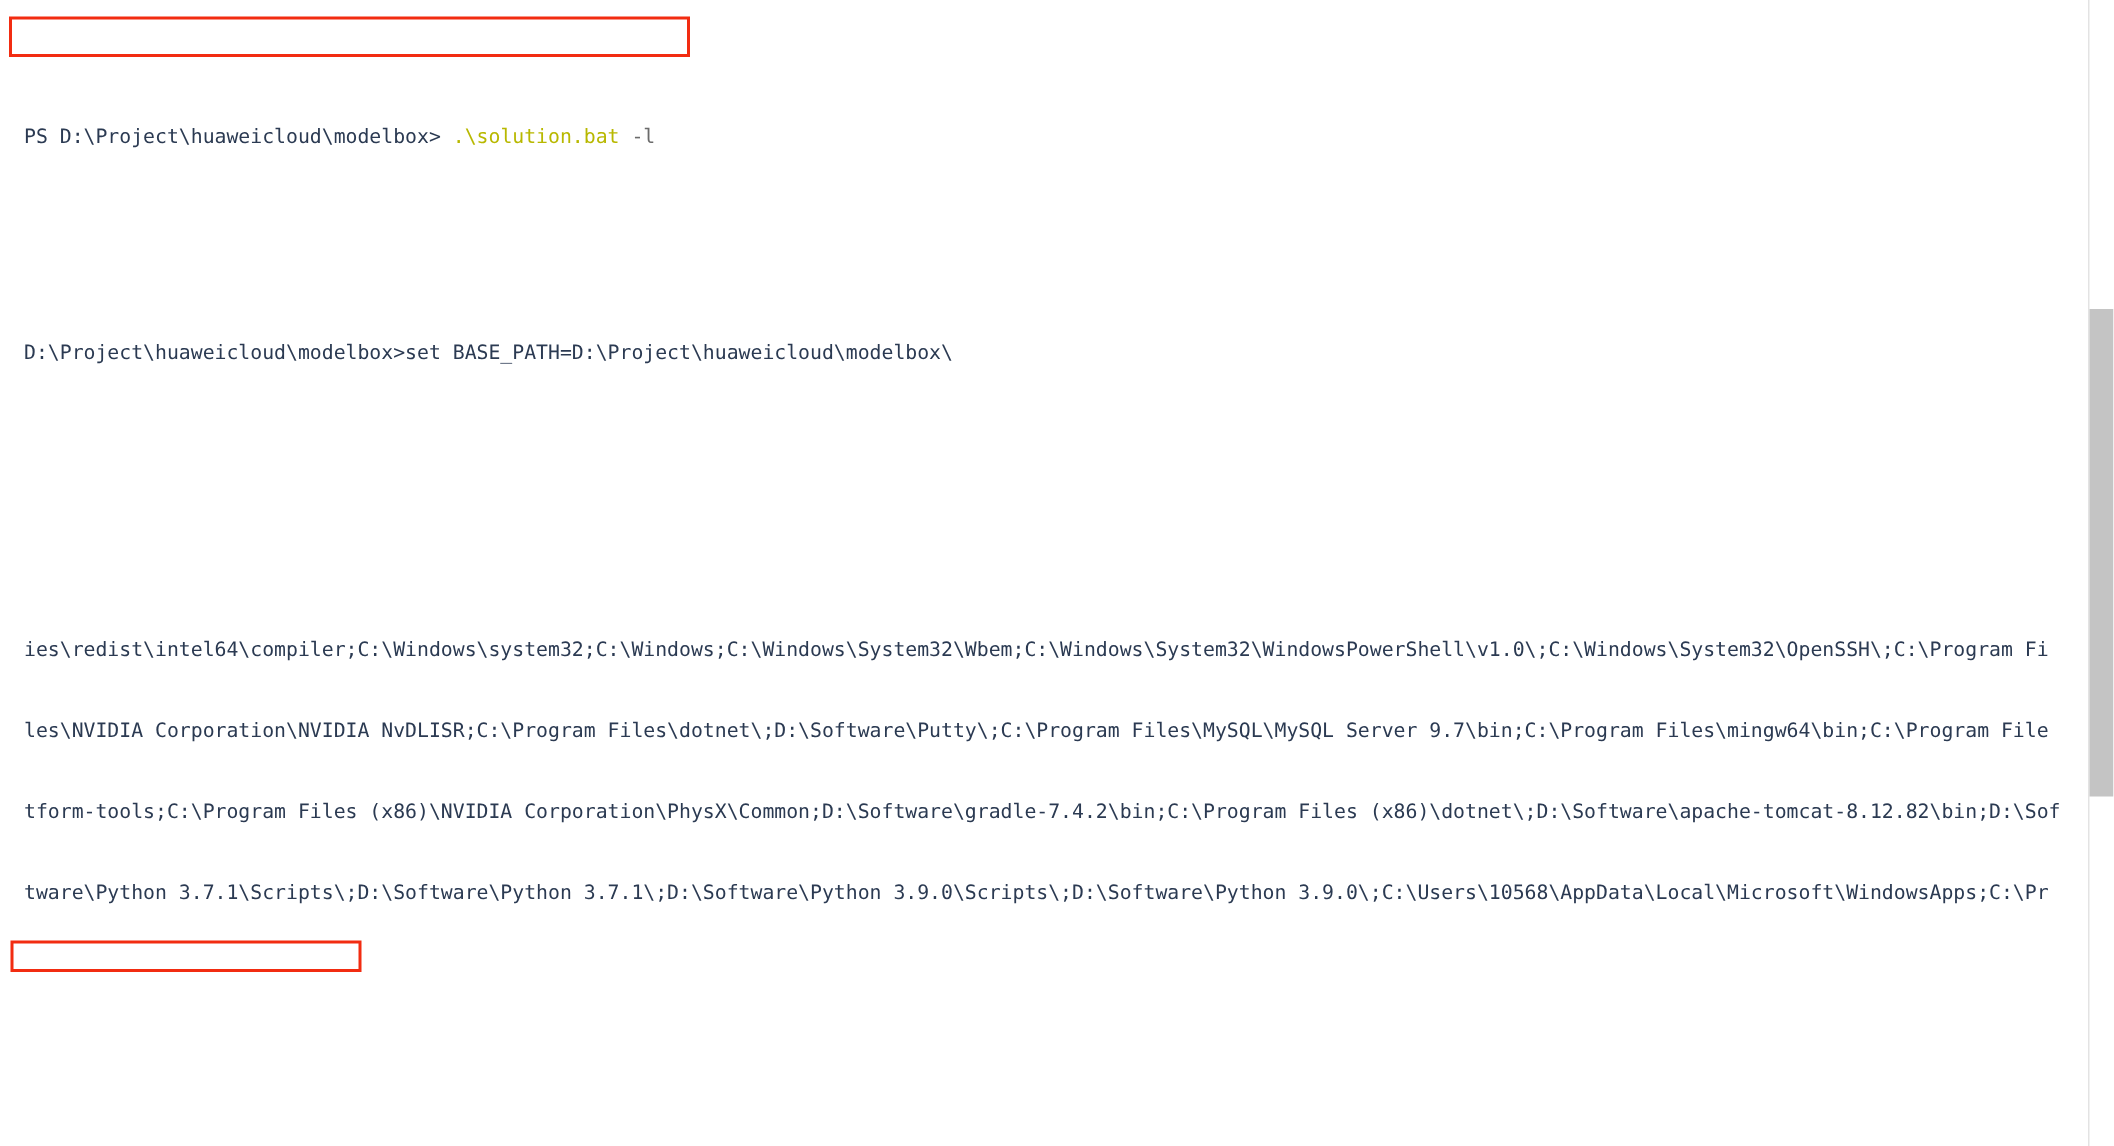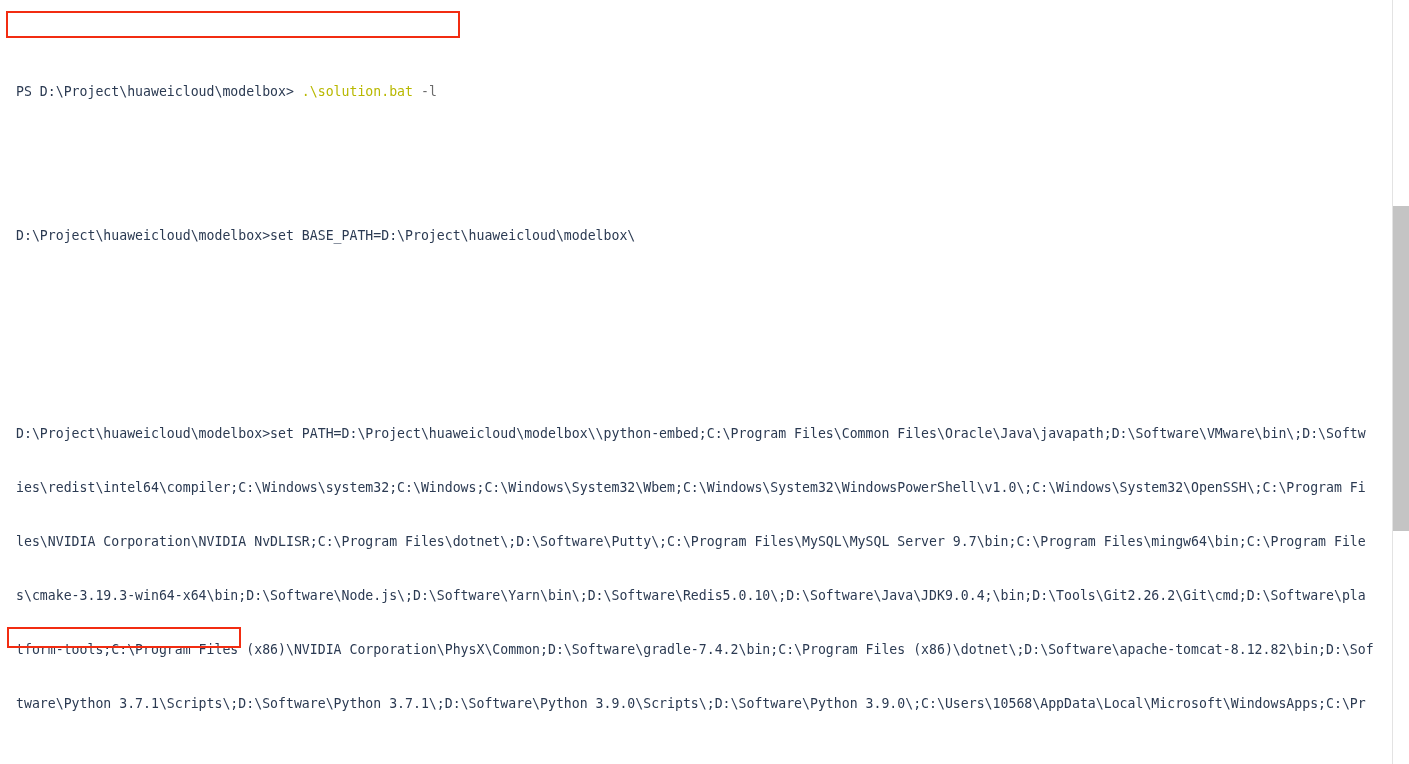--- a/index.html
+++ b/index.html
@@ -104,24 +104,22 @@
     <div class="line"><span class="ps-prompt">PS D:\Project\huaweicloud\modelbox&gt; </span><span class="cmd-accent">.\solution.bat</span><span> </span><span class="cmd-arg">-l</span></div>
 
     <div class="blank"></div>
 
     <div class="line">D:\Project\huaweicloud\modelbox&gt;set BASE_PATH=D:\Project\huaweicloud\modelbox\</div>
 
     <div class="blank"></div>
 
     
     <div>
-      <div class="line">D:\Project\huaweicloud\modelbox&gt;set PATH=D:\Project\huaweicloud\modelbox\\python-embed;C:\Program Files\Common Files\Oracle\Java\javapath;D:\Software\VMware\bin\;D:\Softw</div>
       <div class="line">ies\redist\intel64\compiler;C:\Windows\system32;C:\Windows;C:\Windows\System32\Wbem;C:\Windows\System32\WindowsPowerShell\v1.0\;C:\Windows\System32\OpenSSH\;C:\Program Fi</div>
       <div class="line">les\NVIDIA Corporation\NVIDIA NvDLISR;C:\Program Files\dotnet\;D:\Software\Putty\;C:\Program Files\MySQL\MySQL Server 9.7\bin;C:\Program Files\mingw64\bin;C:\Program File</div>
-      <div class="line">s\cmake-3.19.3-win64-x64\bin;D:\Software\Node.js\;D:\Software\Yarn\bin\;D:\Software\Redis5.0.10\;D:\Software\Java\JDK9.0.4;\bin;D:\Tools\Git2.26.2\Git\cmd;D:\Software\pla</div>
       <div class="line">tform-tools;C:\Program Files (x86)\NVIDIA Corporation\PhysX\Common;D:\Software\gradle-7.4.2\bin;C:\Program Files (x86)\dotnet\;D:\Software\apache-tomcat-8.12.82\bin;D:\Sof</div>
       <div class="line">tware\Python 3.7.1\Scripts\;D:\Software\Python 3.7.1\;D:\Software\Python 3.9.0\Scripts\;D:\Software\Python 3.9.0\;C:\Users\10568\AppData\Local\Microsoft\WindowsApps;C:\Pr</div>
       
       
       
       
     </div>
 
     
 

